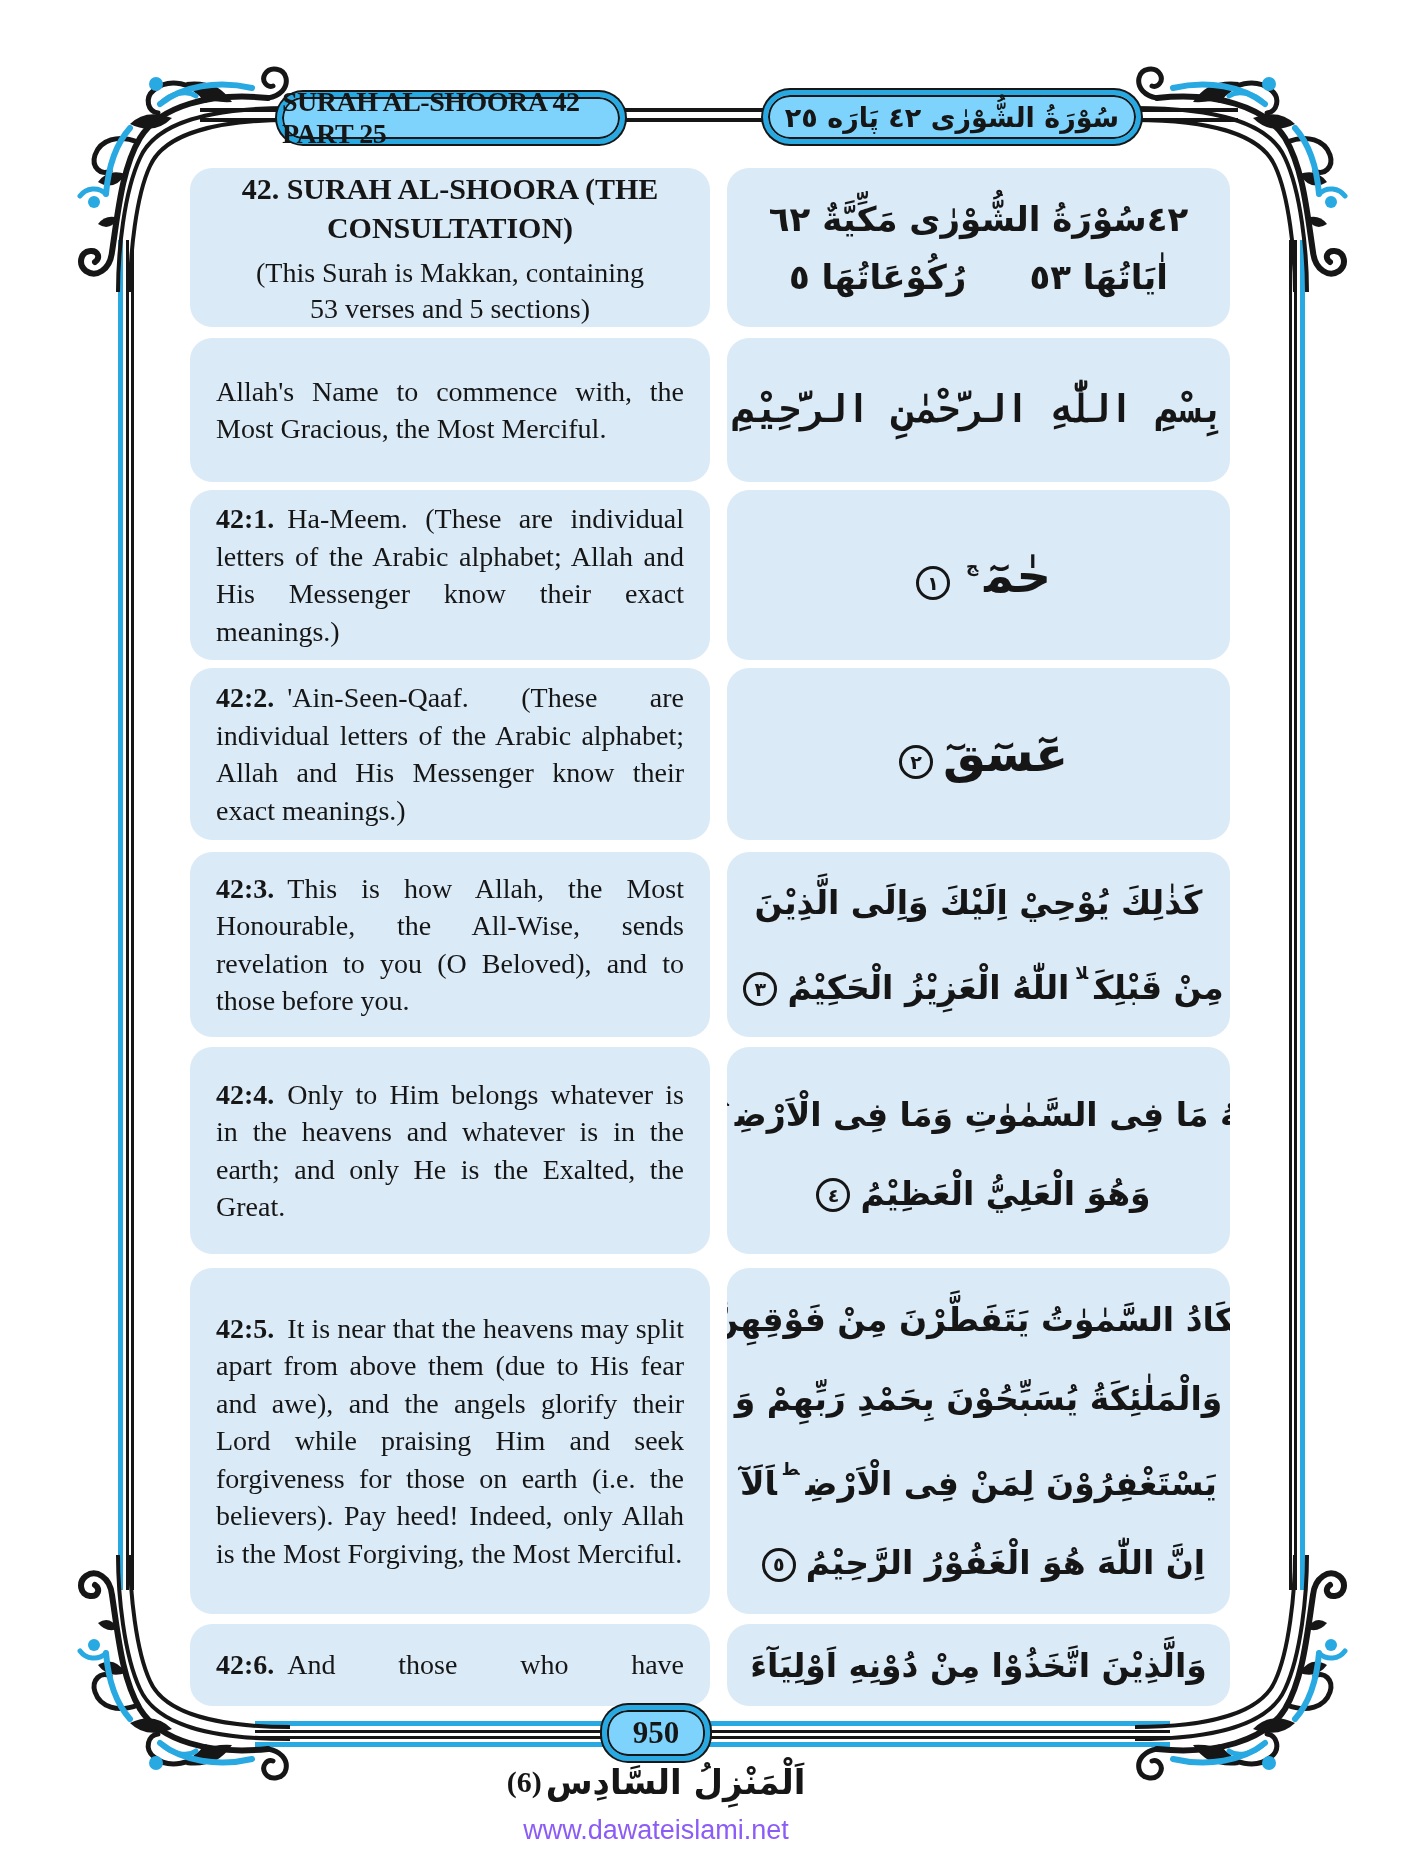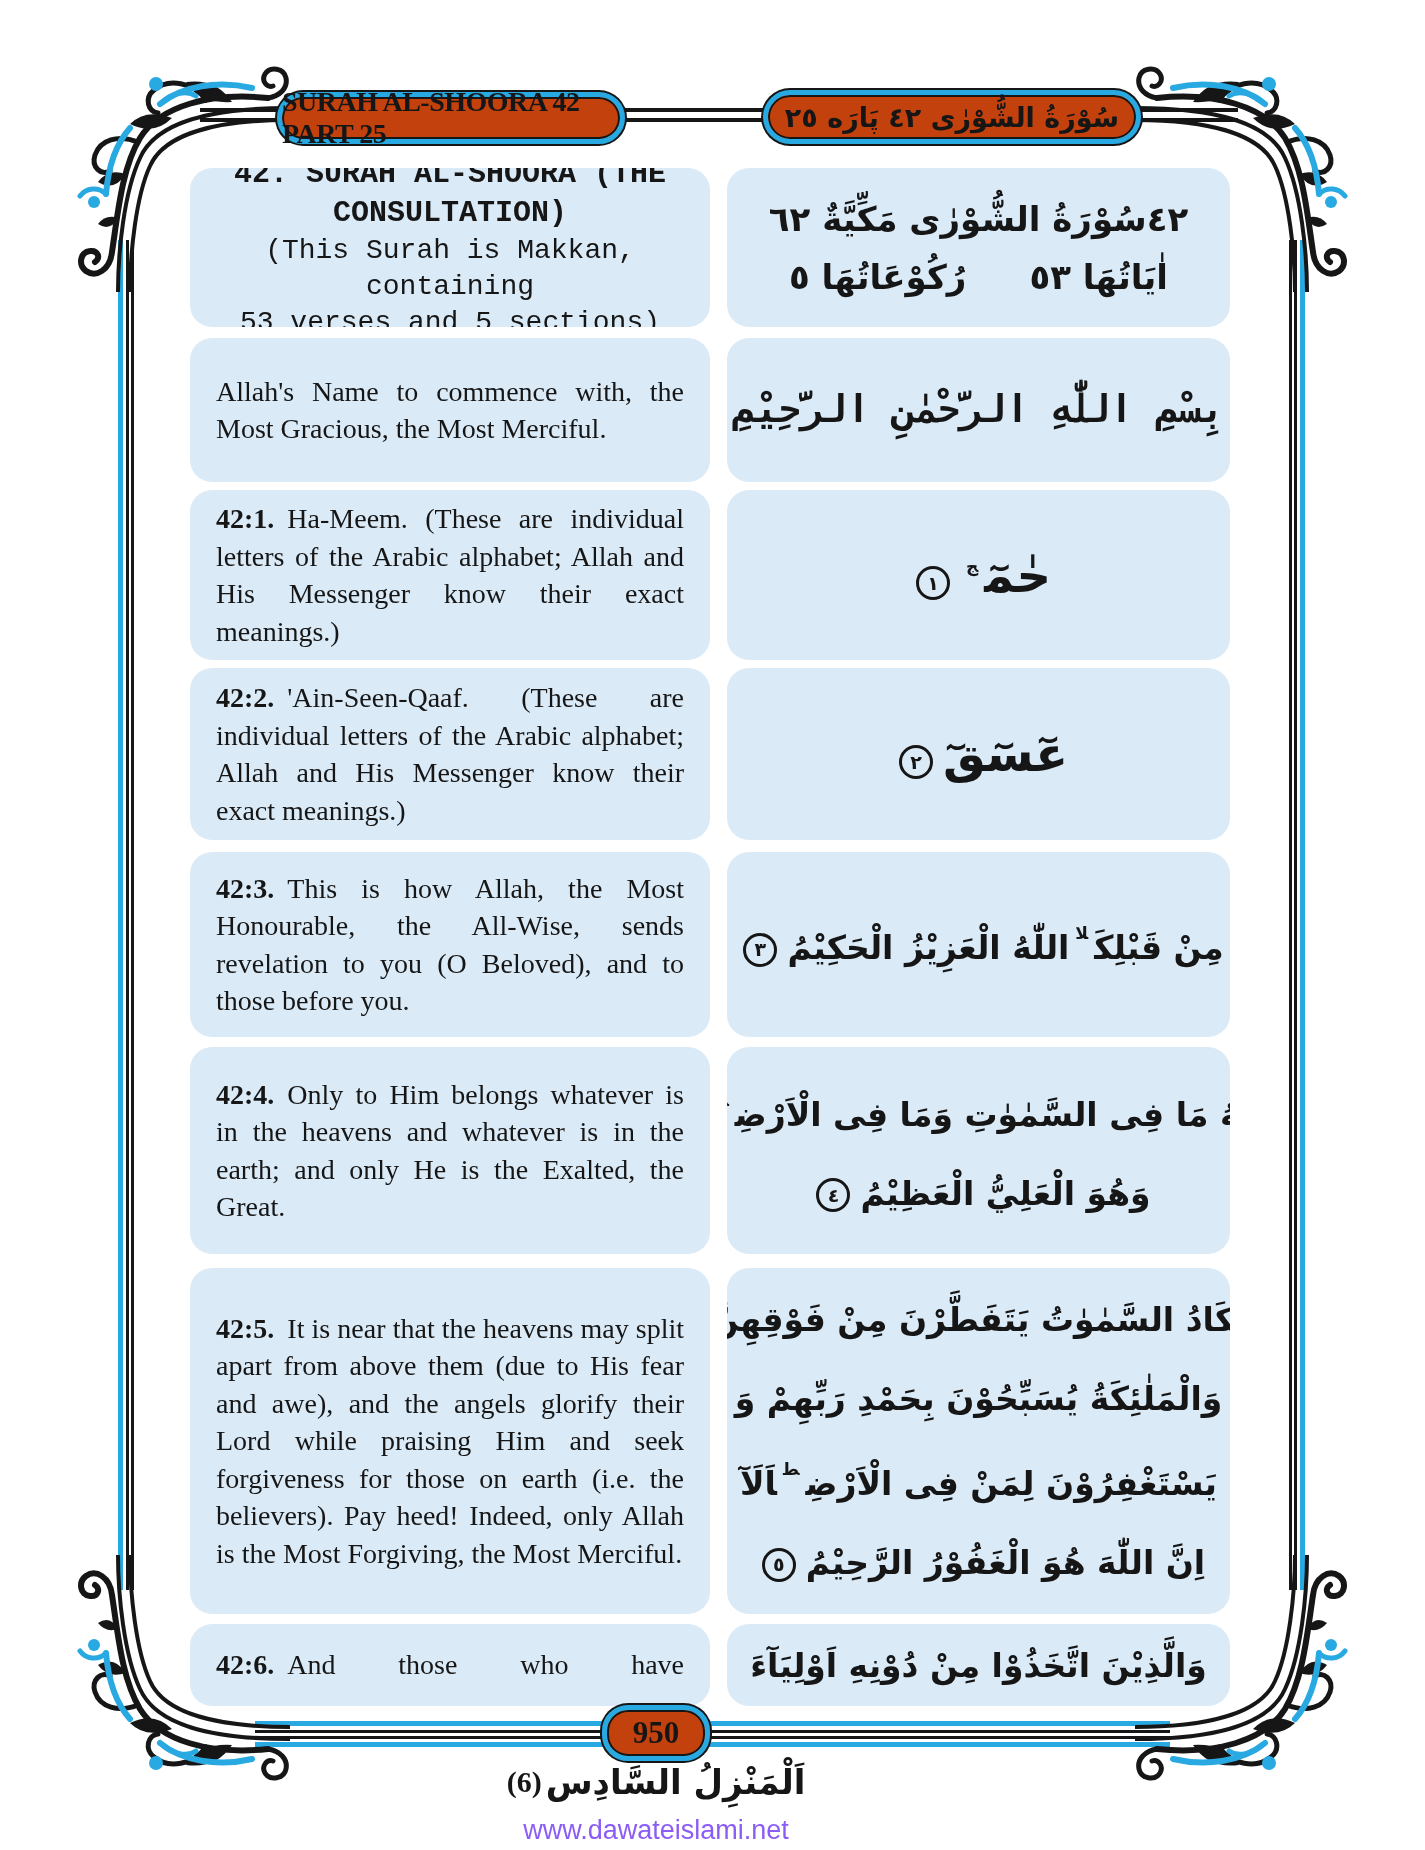--- a/index.html
+++ b/index.html
@@ -21,21 +21,21 @@
 
   .hstripe { position:absolute; height:14px; z-index:1;
     background:linear-gradient(to bottom,#161616 0 4px,transparent 4px 10px,#161616 10px 14px); }
   .hstripe.a { left:200px; width:90px;  top:108px; }
   .hstripe.b { left:620px; width:150px; top:108px; }
   .hstripe.c { left:1138px; width:100px; top:108px; }
 
   .bstripe { position:absolute; left:255px; width:915px; top:1721px; height:26px; z-index:1;
     background:linear-gradient(to bottom,#29a9e1 0 5px,transparent 5px 9px,#161616 9px 12px,transparent 12px 15px,#161616 15px 18px,transparent 18px 21px,#29a9e1 21px 26px); }
 
-  .pill { position:absolute; background:#c2410c; border:5px solid #29a9e1; border-radius:30px;
+  .pill { position:absolute; background:#7dd3fc; border:5px solid #29a9e1; border-radius:30px;
           box-shadow:0 0 0 2px #161616, inset 0 0 0 2px #161616;
           display:flex; align-items:center; justify-content:center; z-index:3; }
   .pill-en  { left:277px; top:92px;  width:348px; height:52px;
               font-weight:700; font-size:28px; letter-spacing:-0.5px; }
   .pill-ar  { left:763px; top:90px;  width:378px; height:54px;
               font-family:"DejaVu Sans", sans-serif; font-weight:700; font-size:27px; direction:rtl; }
   .pill-page{ left:602px; top:1705px; width:108px; height:56px; border-radius:26px;
               font-weight:700; font-size:31px; }
 
   
@@ -132,21 +132,21 @@
 <div class="pill pill-en">
   <span>SURAH AL-SHOORA 42 PART 25</span>
 </div>
 <div class="pill pill-ar">
   <span>سُوْرَةُ الشُّوْرٰى ٤٢ پَارَه ٢٥</span>
 </div>
 
 <div class="content">
 
   <div class="row r1">
-    <div class="box en" style="padding:0 10px;font-family:Liberation Mono, monospace;">
+    <div class="box en" style="padding:0 10px;">
       <div class="title-l">42. SURAH AL-SHOORA (THE</div>
       <div class="title-l">CONSULTATION)</div>
       <div class="title-gap"></div>
       <div class="sub-l">(This Surah is Makkan, containing</div>
       <div class="sub-l">53 verses and 5 sections)</div>
     </div>
     <div class="box ar">
       <div class="info-l1">٤٢سُوْرَةُ الشُّوْرٰى مَكِّيَّةٌ ٦٢</div>
       <div class="info-l2">
         <span>اٰيَاتُهَا ٥٣</span>
@@ -180,20 +180,21 @@
     <div class="box ar">
       <div class="ar-single"><span class="ar-huge">عٓسٓقٓ</span><span class="ayah">٢</span></div>
     </div>
   </div>
 
   <div class="row r5">
     <div class="box en">
       <p class="etext-p"><span class="vnum">42:3.</span><span>This is how Allah, the Most Honourable, the All-Wise, sends revelation to you (O Beloved), and to those before you.</span></p>
     </div>
     <div class="box ar">
+      <div class="ar-line">كَذٰلِكَ يُوْحِيْ اِلَيْكَ وَاِلَى الَّذِيْنَ</div>
       <div class="ar-line"><span>مِنْ قَبْلِكَ</span><sup class="pmark">لا</sup><span>اللّٰهُ الْعَزِيْزُ الْحَكِيْمُ</span><span class="ayah">٣</span></div>
     </div>
   </div>
 
   <div class="row r6">
     <div class="box en">
       <p class="etext-p"><span class="vnum">42:4.</span><span>Only to Him belongs whatever is in the heavens and whatever is in the earth; and only He is the Exalted, the Great.</span></p>
     </div>
     <div class="box ar">
       <div class="ar-line"><span>لَهُ مَا فِى السَّمٰوٰتِ وَمَا فِى الْاَرْضِ</span><sup class="pmark">ط</sup></div>

